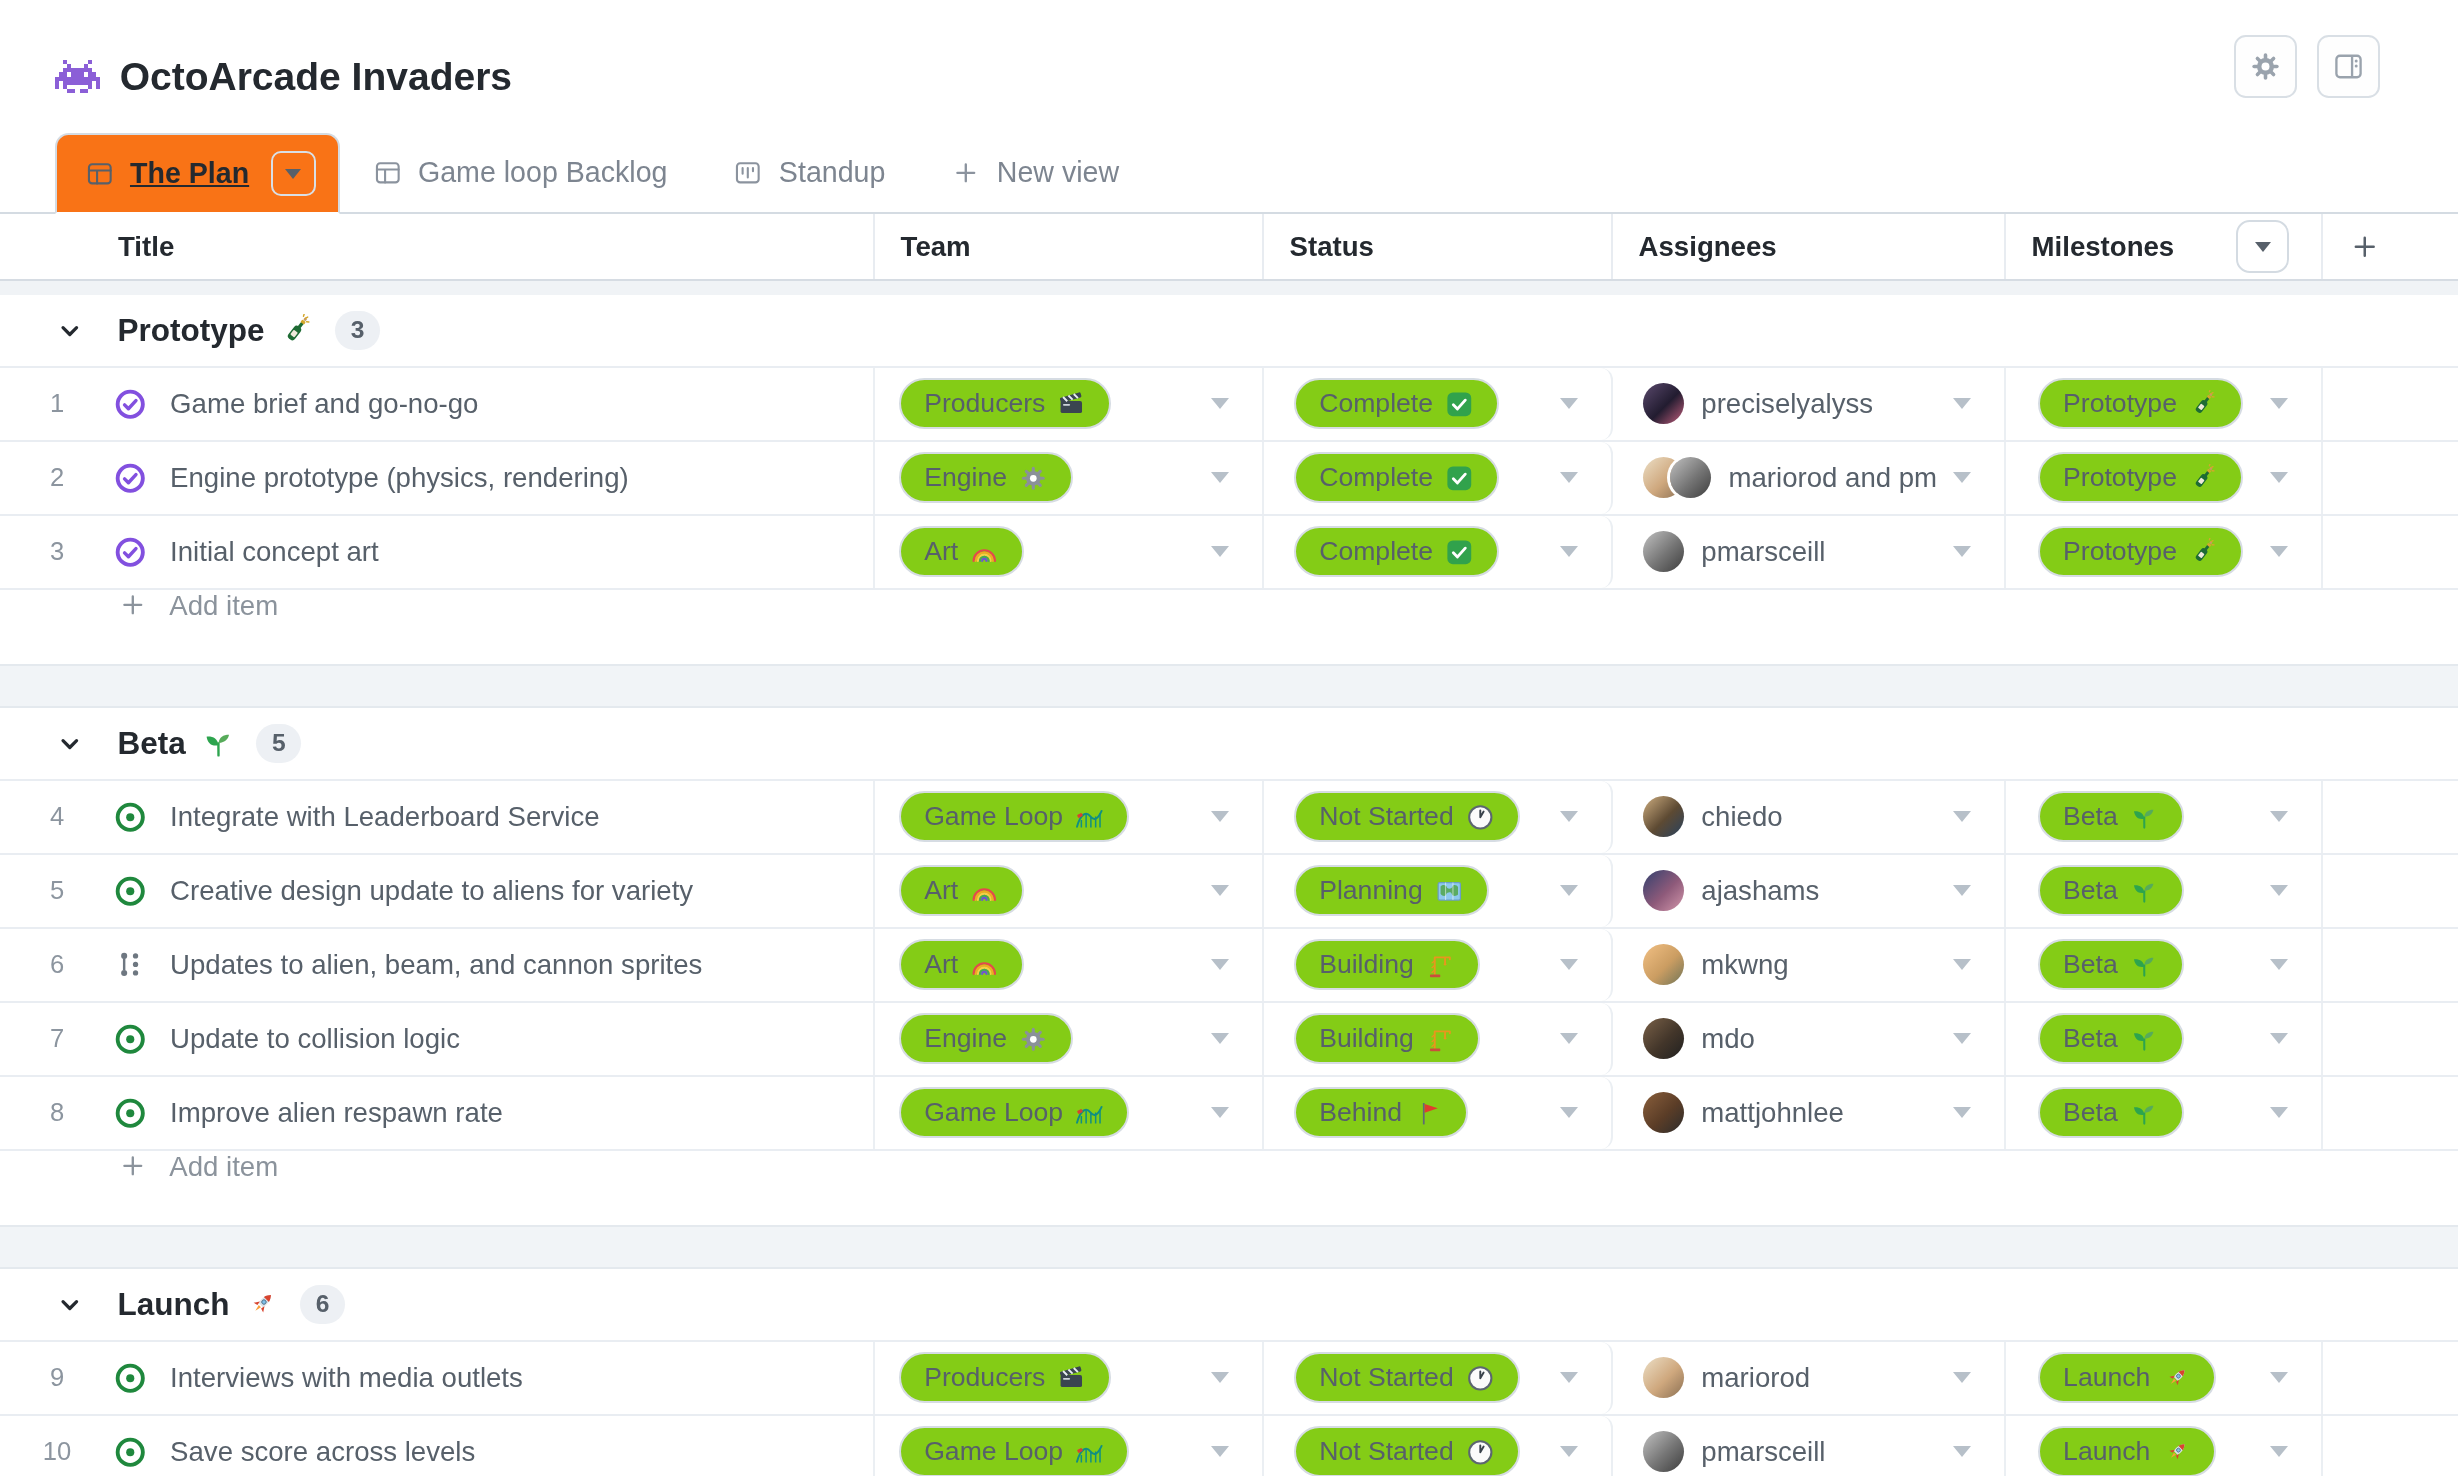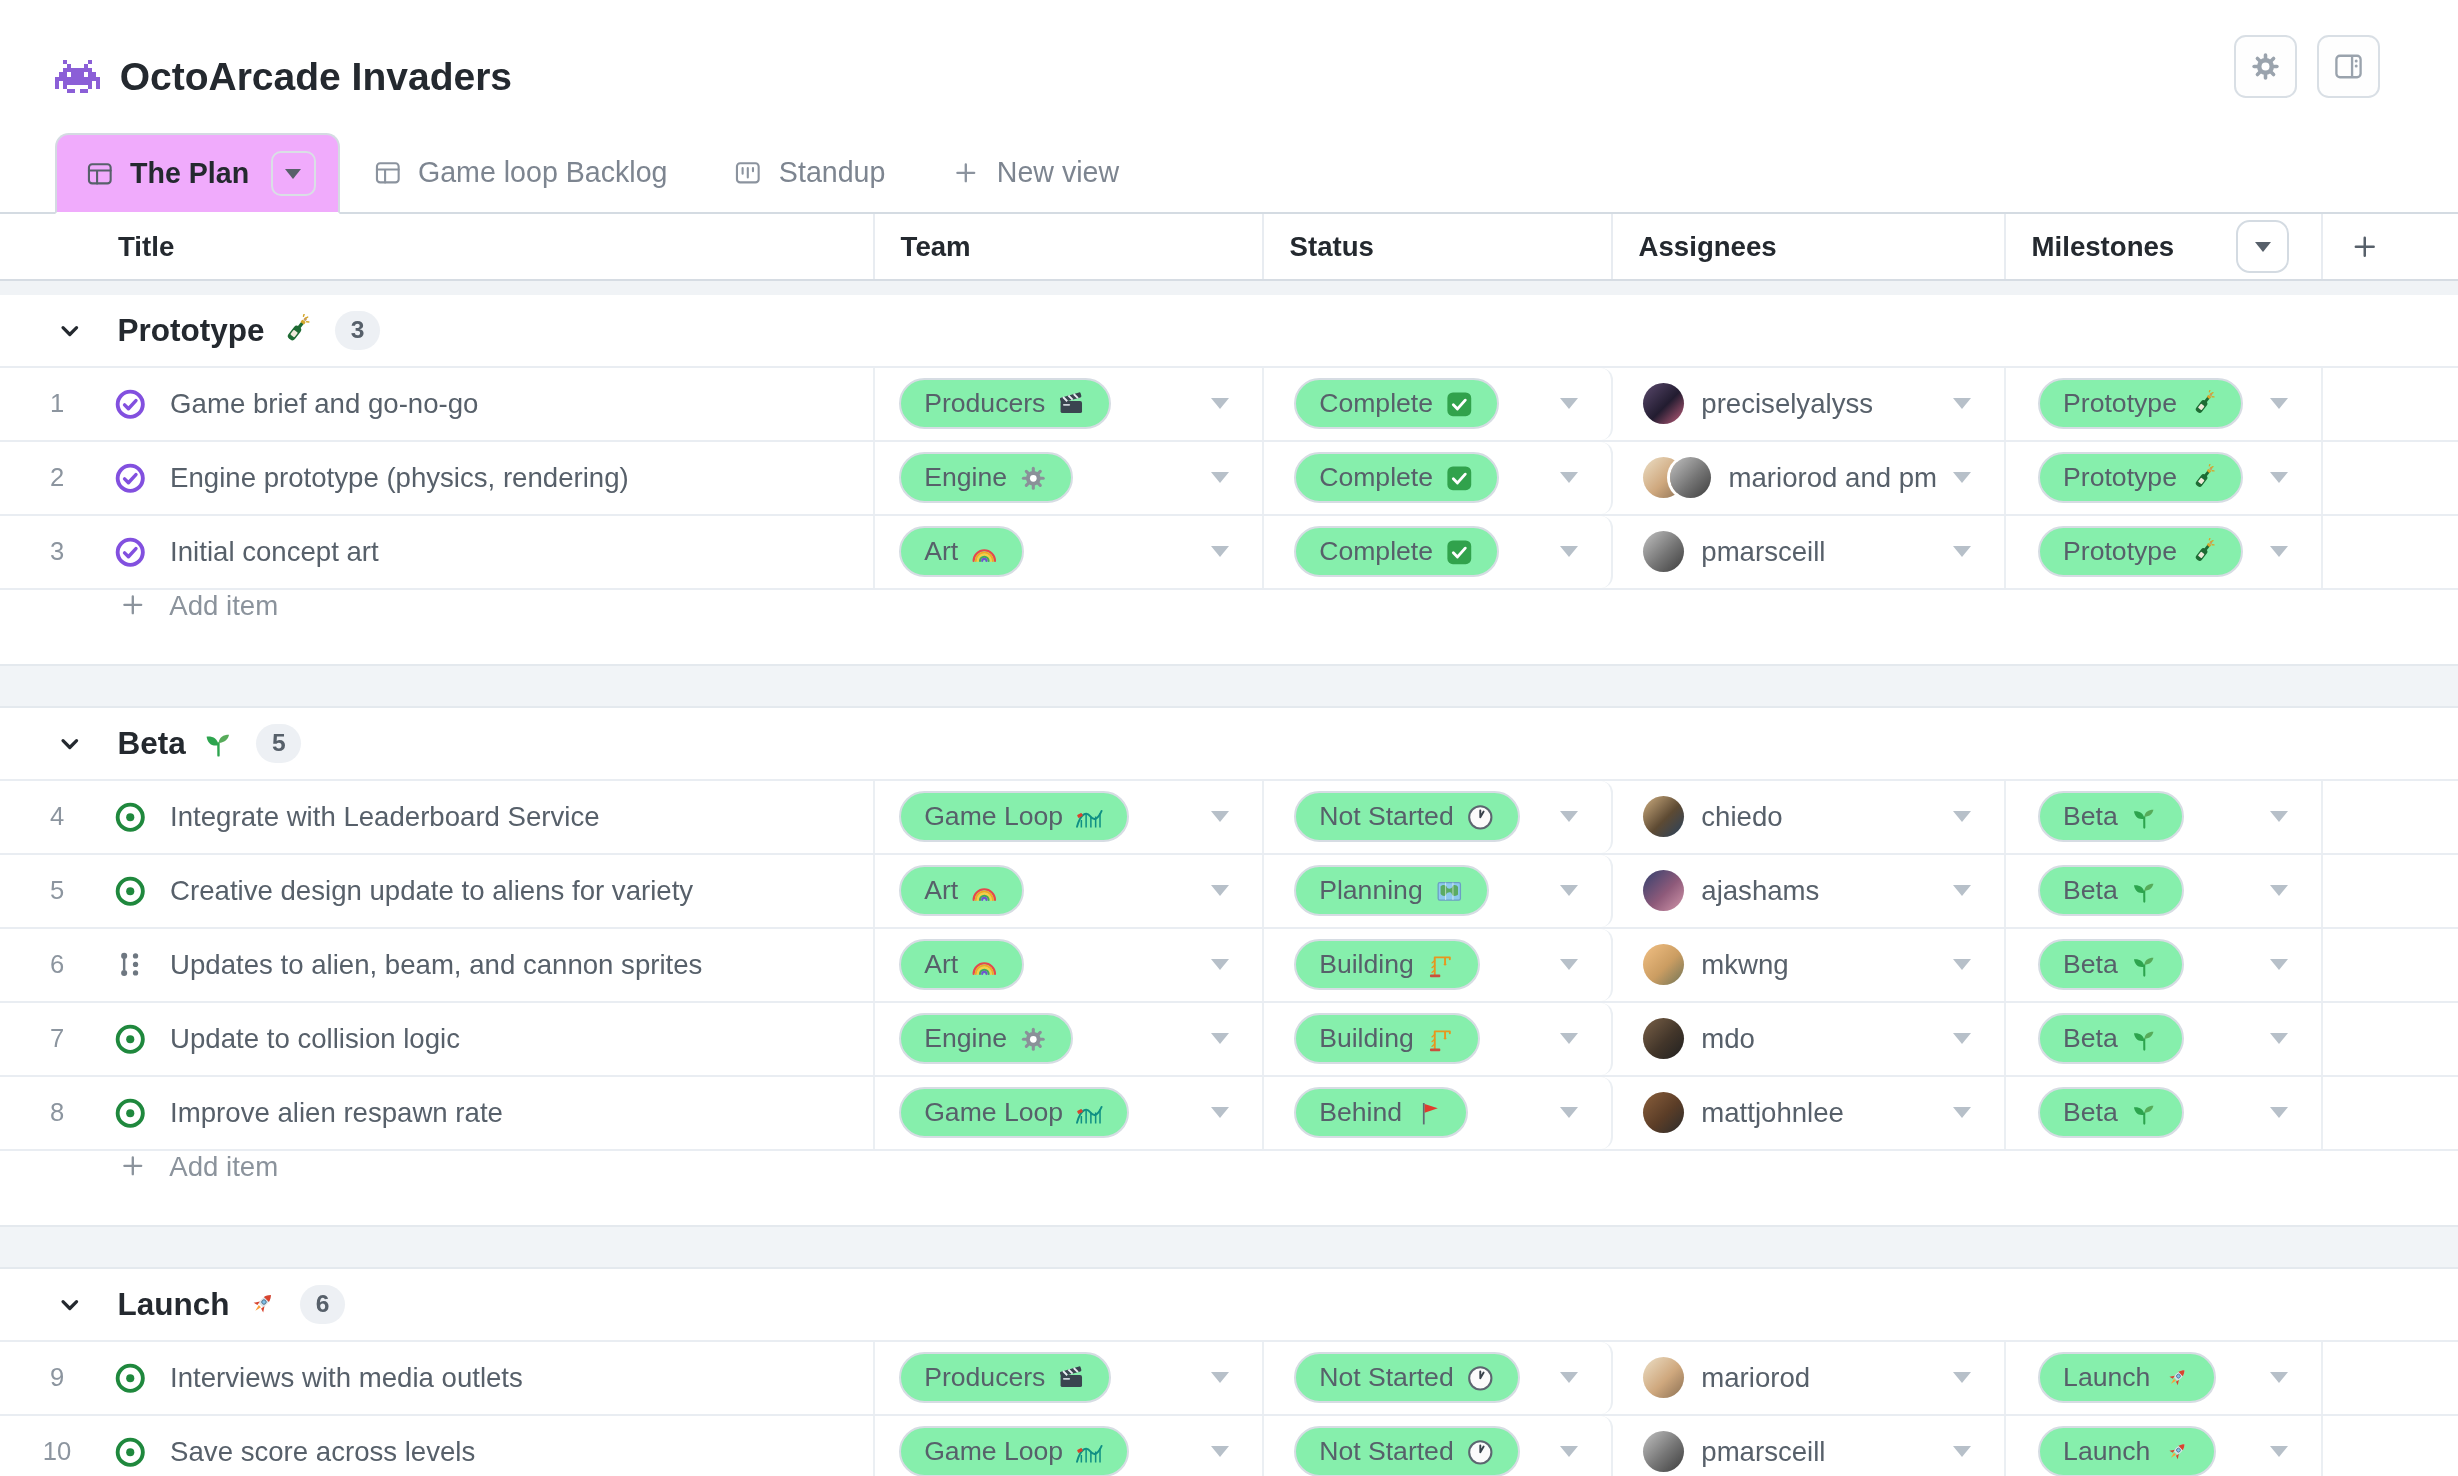--- a/index.html
+++ b/index.html
@@ -17,22 +17,22 @@
   .top{height:133px;display:flex;align-items:center;justify-content:space-between;padding:0 79px 0 55px;box-sizing:border-box;}
   .project-title{display:flex;align-items:center;gap:19.7px;font-size:39px;font-weight:700;color:#24292f;margin-top:20px;}
   .toolbar{display:flex;gap:19.7px;}
   .tool-btn{width:63px;height:63px;border:2px solid #d9dfe5;border-radius:11.8px;background:#fefefe;
     display:flex;align-items:center;justify-content:center;padding:0;cursor:pointer;}
 
   
   .tabbar{height:79px;display:flex;align-items:stretch;padding-left:55px;border-bottom:2px solid #d4dbe2;box-sizing:content-box;}
   .tab{display:flex;align-items:center;gap:15.8px;font-size:28.6px;color:#7d8590;padding:0 33px;cursor:pointer;}
   .tab .ticon{color:#8b939e;}
-  .tab.active{background:#f0abfc;border:2px solid #d4dbe2;border-bottom:2px solid #fff;border-radius:13.8px 13.8px 0 0;
-    margin-bottom:-2px;color:#24292f;font-weight:600;padding:0 21.7px 0 27.6px;position:relative;z-index:2;}
+  .tab.active{background:#f97316;border:2px solid #d4dbe2;border-bottom:2px solid #fff;border-radius:13.8px 13.8px 0 0;
+    margin-bottom:-2px;color:#24292f;font-weight:600;padding:0 21.7px 0 27.6px;position:relative;z-index:2;text-decoration:underline;}
   .tab.active .ticon{color:#57606a;}
   .tabmenu{width:45px;height:45px;border:2px solid #d9dfe5;border-radius:9.9px;display:flex;align-items:center;justify-content:center;margin-left:5.9px;box-sizing:border-box;}
   .tri{width:0;height:0;border-left:8.9px solid transparent;border-right:8.9px solid transparent;border-top:10.8px solid #57606a;}
 
   
   .grid{display:grid;grid-template-columns:875px 389px 349px 393px 317px 136px;}
   .colheader{height:67px;border-bottom:2px solid #d6dce3;font-size:27.6px;font-weight:600;color:#24292f;box-sizing:border-box;}
   .hcell{display:flex;align-items:center;padding-left:25.6px;border-right:2px solid #e8ecf1;box-sizing:border-box;}
   .hcell:last-child{border-right:none;}
   .h-title{padding-left:118px;}
@@ -47,21 +47,21 @@
   .gcount{margin-left:21.7px;min-width:45px;height:39px;padding:0 13.8px;border-radius:21.7px;background:#edf0f4;
     color:#57606a;font-size:24.6px;font-weight:600;display:flex;align-items:center;justify-content:center;box-sizing:border-box;}
 
   .row{height:74px;border-bottom:2px solid #e9edf2;font-size:27.6px;color:#57606a;box-sizing:border-box;}
   .cell{display:flex;align-items:center;position:relative;border-right:2px solid #ebeff3;box-sizing:border-box;}
   .cell:last-child{border-right:none;}
   .rownum{width:114px;text-align:center;color:#8c959f;font-size:25.6px;flex:none;}
   .state{margin-right:23.6px;}
   .ititle{white-space:nowrap;}
   .pill{display:inline-flex;align-items:center;gap:11.8px;height:51px;padding:0 23.6px;border:2px solid #d6dce3;
-    border-radius:27.6px;background:#86efac;font-size:26.6px;color:#57606a;white-space:nowrap;box-sizing:border-box;}
+    border-radius:27.6px;background:#84cc16;font-size:26.6px;color:#57606a;white-space:nowrap;box-sizing:border-box;}
   .c-team{padding-left:23.6px;}
   .c-status{padding-left:29.6px;border-radius:12px;}
   .c-assign{padding-left:29.6px;}
   .c-mile{padding-left:31.5px;}
   .dd{position:absolute;right:33px;width:0;height:0;border-left:9.9px solid transparent;border-right:9.9px solid transparent;border-top:11.8px solid #b7c0c9;}
   .avatar{width:41px;height:41px;border-radius:50%;flex:none;background:#ccc;}
   .avatar + .avatar{margin-left:-13.8px;box-shadow:0 0 0 3px #fff;}
   .aname{margin-left:17.7px;white-space:nowrap;}
 
   [data-user="preciselyalyss"]{background:linear-gradient(135deg,#5b4a6e,#221c30 55%,#c45f7d);}

